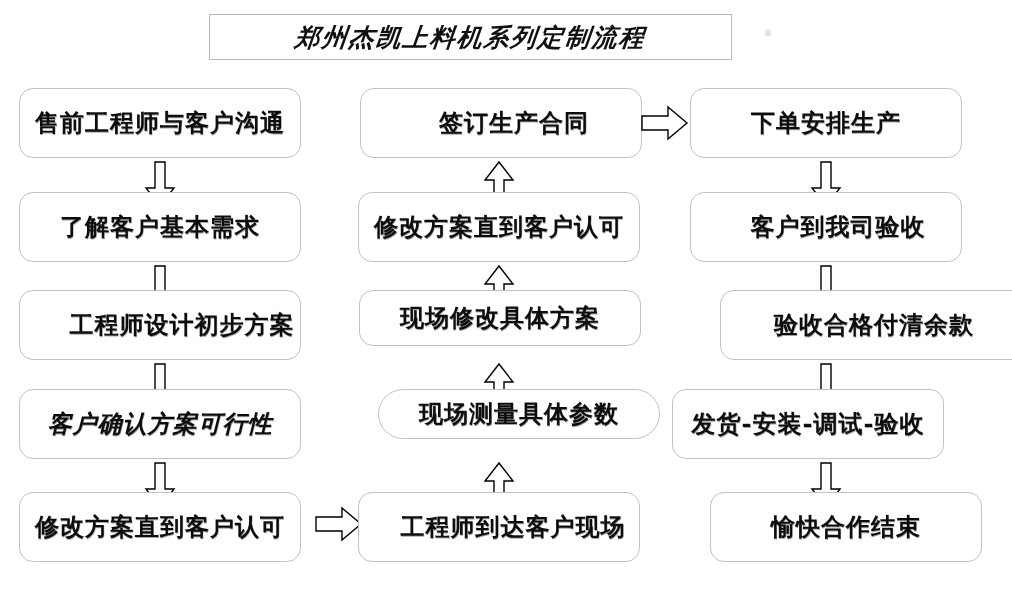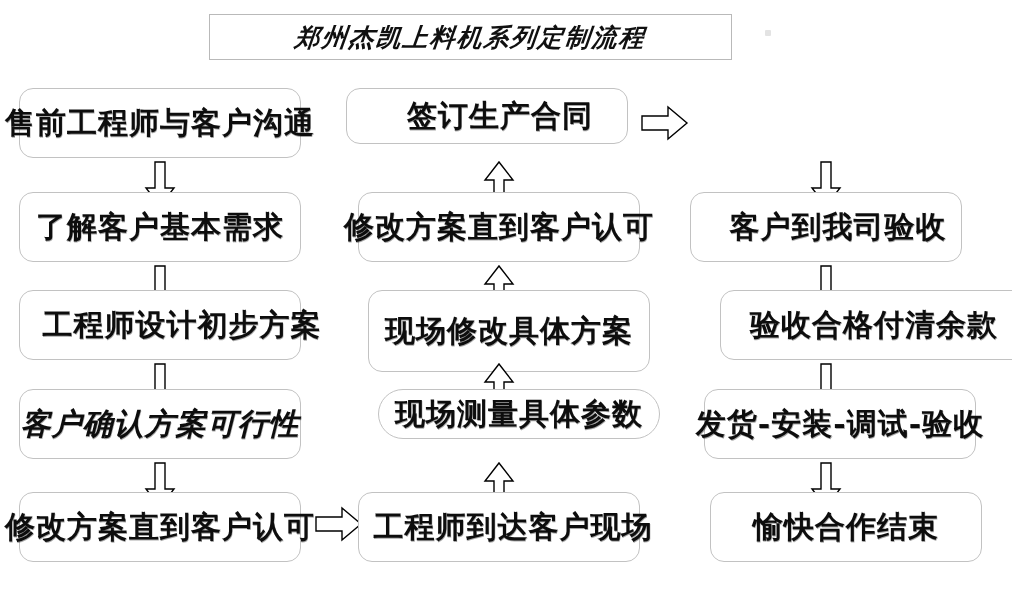--- a/index.html
+++ b/index.html
@@ -59,21 +59,21 @@
     box-sizing: border-box;
     border: 1px solid #c2c2c2;
     border-radius: 14px;
     background: #ffffff;
     display: flex;
     align-items: center;
     justify-content: center;
   }
   .node-label {
     font-family: "DejaVu Serif", "Liberation Serif", serif;
-    font-size: 30px;
+    font-size: 24px;
     font-weight: bold;
     color: #0d0d0d;
     letter-spacing: 1px;
     white-space: nowrap;
     text-shadow: 0.6px 0.6px 0 rgba(0,0,0,0.35);
   }
 
   
   .arrow {
     position: absolute;
@@ -135,39 +135,39 @@
   <div class="node" style="left:19px; top:492px; width:282px; height:70px;">
     <span class="node-label">修改方案直到客户认可</span>
   </div>
 
   <div class="arrow" style="left:314px; top:505px;">
     <svg width="50" height="38" viewBox="0 0 50 38">
         <polygon points="2,12 28,12 28,3 47,19 28,35 28,26 2,26"></polygon>
       </svg>
   </div>
 
-  <div class="node" style="left:346px; top:88px; width:282px; height:56px;padding-left:26px;">
+  <div class="node" style="left:360px; top:88px; width:282px; height:70px;padding-left:26px;">
     <span class="node-label">签订生产合同</span>
   </div>
   <div class="arrow" style="left:482px; top:160px;">
     <svg width="34" height="48" viewBox="0 0 34 48">
         <polygon points="17,2 31,20 22,20 22,46 12,46 12,20 3,20"></polygon>
       </svg>
   </div>
 
   <div class="node" style="left:358px; top:192px; width:282px; height:70px;">
     <span class="node-label">修改方案直到客户认可</span>
   </div>
   <div class="arrow" style="left:482px; top:264px;">
     <svg width="34" height="48" viewBox="0 0 34 48">
         <polygon points="17,2 31,20 22,20 22,46 12,46 12,20 3,20"></polygon>
       </svg>
   </div>
 
-  <div class="node" style="left:368px; top:290px; width:282px; height:82px;">
+  <div class="node" style="left:359px; top:290px; width:282px; height:56px;">
     <span class="node-label">现场修改具体方案</span>
   </div>
   <div class="arrow" style="left:482px; top:362px;">
     <svg width="34" height="48" viewBox="0 0 34 48">
         <polygon points="17,2 31,20 22,20 22,46 12,46 12,20 3,20"></polygon>
       </svg>
   </div>
 
   <div class="node" style="left:378px; top:389px; width:282px; height:50px;border-radius:30px;">
     <span class="node-label">现场测量具体参数</span>
@@ -181,20 +181,23 @@
   <div class="node" style="left:358px; top:492px; width:282px; height:70px;padding-left:28px;">
     <span class="node-label">工程师到达客户现场</span>
   </div>
 
   <div class="arrow" style="left:640px; top:104px;">
     <svg width="50" height="38" viewBox="0 0 50 38">
         <polygon points="2,12 28,12 28,3 47,19 28,35 28,26 2,26"></polygon>
       </svg>
   </div>
 
+  <div class="node" style="left:690px; top:88px; width:272px; height:70px;">
+    <span class="node-label">下单安排生产</span>
+  </div>
   <div class="arrow" style="left:809px; top:160px;">
     <svg width="34" height="48" viewBox="0 0 34 48">
         <polygon points="12,2 22,2 22,28 31,28 17,46 3,28 12,28"></polygon>
       </svg>
   </div>
 
   <div class="node" style="left:690px; top:192px; width:272px; height:70px;padding-left:24px;">
     <span class="node-label">客户到我司验收</span>
   </div>
   <div class="arrow" style="left:809px; top:264px;">
@@ -205,21 +208,21 @@
 
   <div class="node" style="left:720px; top:290px; width:308px; height:70px;">
     <span class="node-label">验收合格付清余款</span>
   </div>
   <div class="arrow" style="left:809px; top:362px;">
     <svg width="34" height="48" viewBox="0 0 34 48">
         <polygon points="12,2 22,2 22,28 31,28 17,46 3,28 12,28"></polygon>
       </svg>
   </div>
 
-  <div class="node" style="left:704px; top:389px; width:272px; height:70px;">
+  <div class="node" style="left:672px; top:389px; width:272px; height:70px;">
     <span class="node-label">发货-安装-调试-验收</span>
   </div>
   <div class="arrow" style="left:809px; top:461px;">
     <svg width="34" height="48" viewBox="0 0 34 48">
         <polygon points="12,2 22,2 22,28 31,28 17,46 3,28 12,28"></polygon>
       </svg>
   </div>
 
   <div class="node" style="left:690px; top:492px; width:272px; height:70px;margin-left:20px;">
     <span class="node-label">愉快合作结束</span>

